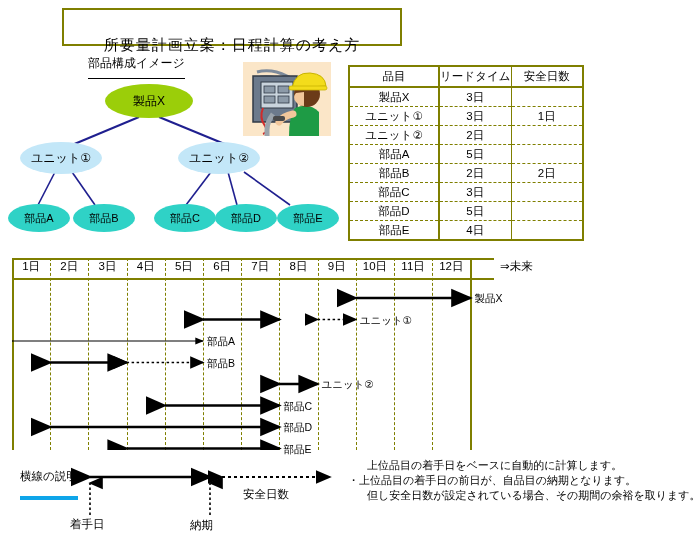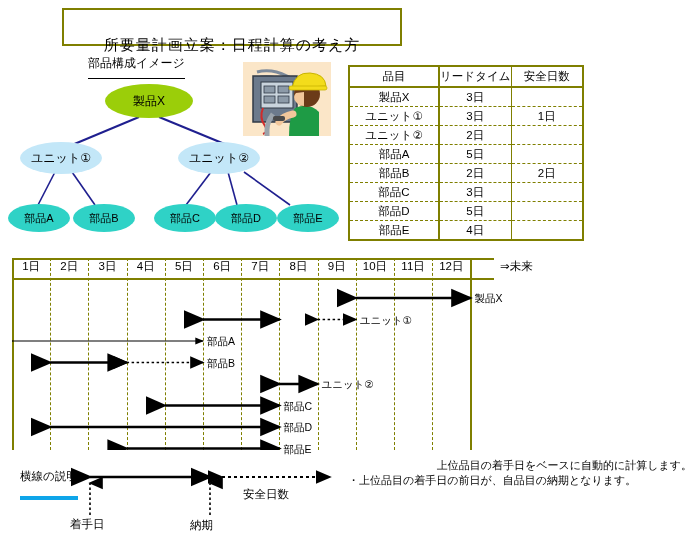--- a/index.html
+++ b/index.html
@@ -70,21 +70,21 @@
   #legend-title{
     left:20px;top:469px;font-size:11.5px;color:#000;
     border-bottom:4px solid #0ea5e9;padding-bottom:12px;
   }
   #legend-svg{left:0;top:455px;}
   .legend-lbl{position:absolute;font-size:11.5px;color:#000;white-space:nowrap;}
 
   
   #notes{left:348px;top:458px;width:344px;font-size:11px;color:#000;line-height:1.35;}
   #notes .nline{white-space:nowrap;}
-  #notes .indent{padding-left:8px;text-align:right;}
+  #notes .indent{padding-left:8px;}
 </style>
 </head>
 <body>
 
 <div class="abs" id="title-box">
   <span id="title-text">所要量計画立案：日程計算の考え方</span>
 </div>
 
 <div class="abs" id="tree-heading">部品構成イメージ</div>
 
@@ -303,13 +303,14 @@
   <line x1="90" y1="60" x2="90" y2="28" stroke="#000" stroke-width="1.6" stroke-dasharray="2.5,2.5" marker-end="url(#lahUp)"></line>
   <line x1="210" y1="60" x2="210" y2="28" stroke="#000" stroke-width="1.6" stroke-dasharray="2.5,2.5" marker-end="url(#lahUp)"></line>
 </svg>
 <div class="legend-lbl" style="left:70px;top:517px;">着手日</div>
 <div class="legend-lbl" style="left:190px;top:518px;">納期</div>
 <div class="legend-lbl" style="left:243px;top:487px;">安全日数</div>
 
 <div class="abs" id="notes">
     <div class="nline indent">　上位品目の着手日をベースに自動的に計算します。</div>
     <div class="nline">・上位品目の着手日の前日が、自品目の納期となります。</div>
+    <div class="nline indent">　但し安全日数が設定されている場合、その期間の余裕を取ります。</div>
   </div>
 
 </body></html>

